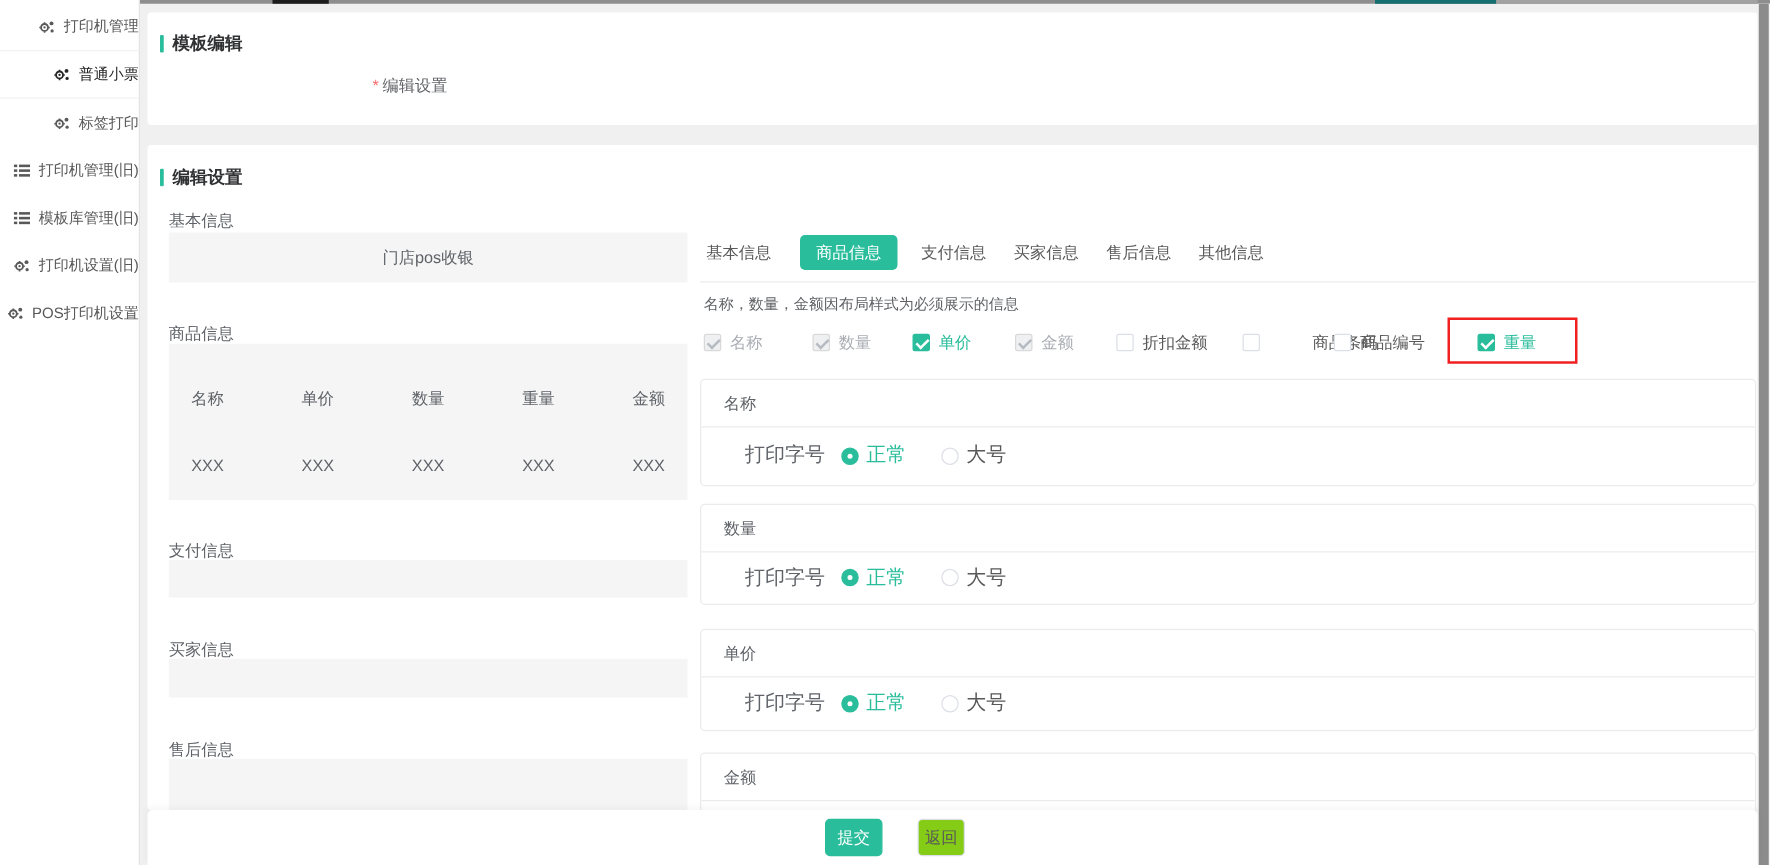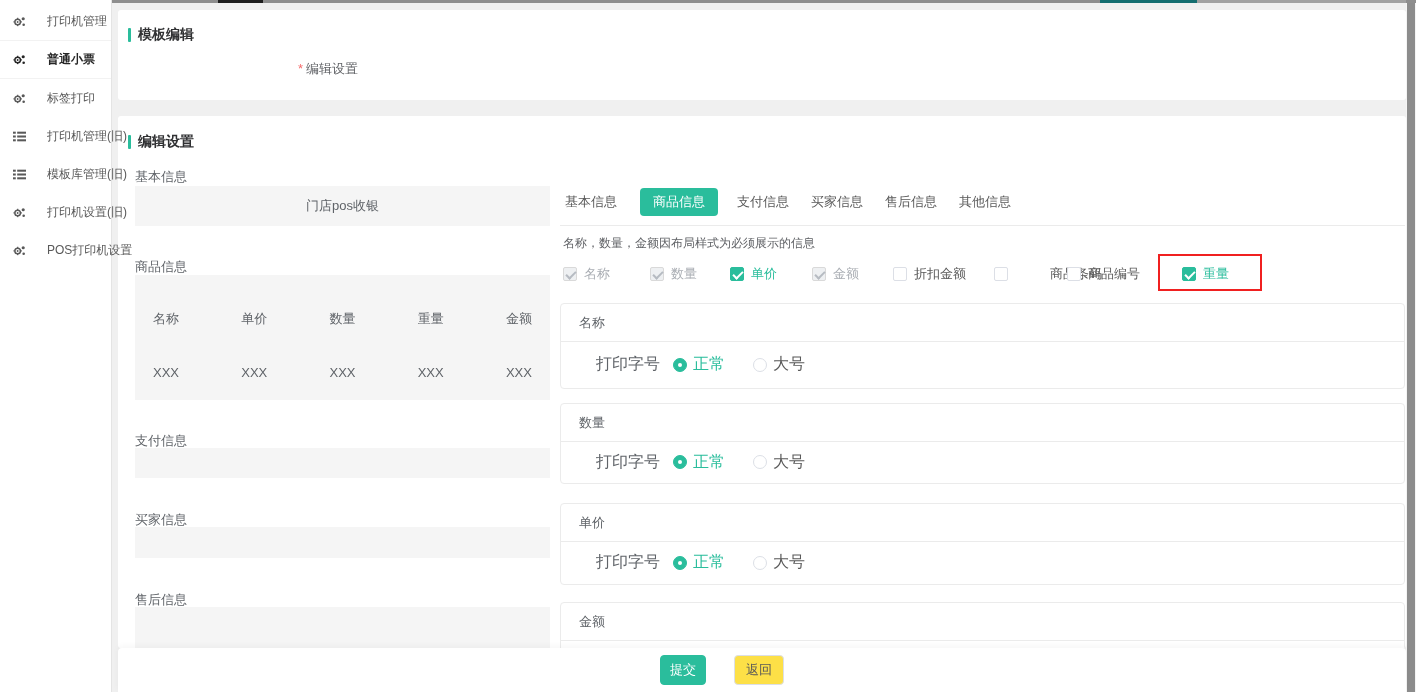--- a/index.html
+++ b/index.html
@@ -13,24 +13,24 @@
   .seg-black { left:106px; width:45px; background:#1e1e1e; }
   .seg-teal  { left:988px; width:97px; background:#156e70; }
   .seg-light { left:1085px; width:209px; background:#a2a2a2; }
 
   
   .scrollbar { position:absolute; right:0; top:3px; width:10px; height:689px; background:#f4f4f4; }
   .scrollbar .thumb { position:absolute; left:1px; top:0; width:8px; height:100%; background:#8c8c8c; }
 
   
   .sidebar { position:absolute; left:0; top:0; width:112px; height:692px; background:#fff; border-right:1px solid #e4e4e4; z-index:5; }
-  .side-item { position:relative; height:38px; display:flex; align-items:center; gap:21px; padding-left:13px; font-size:12px; color:#595959; cursor:pointer; white-space:nowrap; }
+  .side-item { position:relative; height:38px; display:flex; align-items:center; gap:7px; padding-left:29px; font-size:12px; color:#595959; cursor:pointer; white-space:nowrap;justify-content:flex-end; }
   .side-item:first-child { margin-top:3px; }
   .side-item.bordered { border-bottom:1px solid #f2f2f2; }
-  .side-item.active { color:#262626; font-weight:bold; }
+  .side-item.active { color:#262626; font-weight:normal; }
   .side-item .icon { display:inline-flex; color:#595959; flex:0 0 auto; }
   .side-item.active .icon { color:#262626; }
 
   
   .card { position:absolute; left:118px; width:1288px; background:#fff; }
   .card-template { top:10px; height:90px; border-radius:3px; }
   .card-settings { top:116px; height:532px; border-radius:3px; overflow:hidden; }
   .footerbar { position:absolute; left:118px; top:648px; width:1288px; height:44px; background:#fff; border-radius:4px 4px 0 0; box-shadow:0 -2px 6px rgba(0,0,0,.04); z-index:4; }
 
   .section-title { position:absolute; display:flex; align-items:center; gap:7px; font-size:14px; font-weight:bold; color:#303133; }
@@ -85,21 +85,21 @@
   .radio { display:flex; align-items:center; gap:6px; cursor:pointer; color:#595959; }
   .radio + .radio { margin-left:15px; }
   .rdot { width:14px; height:14px; border-radius:50%; border:1px solid #dcdfe6; background:#fff; position:relative; flex:0 0 auto; }
   .radio.selected .rdot { background:#2abd9c; border-color:#2abd9c; }
   .radio.selected .rdot::after { content:""; position:absolute; left:4px; top:4px; width:4px; height:4px; border-radius:50%; background:#fff; }
   .radio.selected { color:#2abd9c; }
 
   
   .btn { position:absolute; top:7px; height:30px; border-radius:4px; font-size:13px; font-family:inherit; cursor:pointer; }
   .btn-submit { left:542px; width:46px; background:#2abd9c; border:1px solid #2abd9c; color:#fff; }
-  .btn-back { left:616px; width:50px; background:#fde047; border:1px solid #dcdfe6; color:#595959; }
+  .btn-back { left:616px; width:38px; background:#84cc16; border:1px solid #dcdfe6; color:#595959; }
 </style>
 </head>
 <body>
 
 <div class="screen">
 
   <div class="topstrip">
     <div class="seg seg-black"></div>
     <div class="seg seg-teal"></div>
     <div class="seg seg-light"></div>

